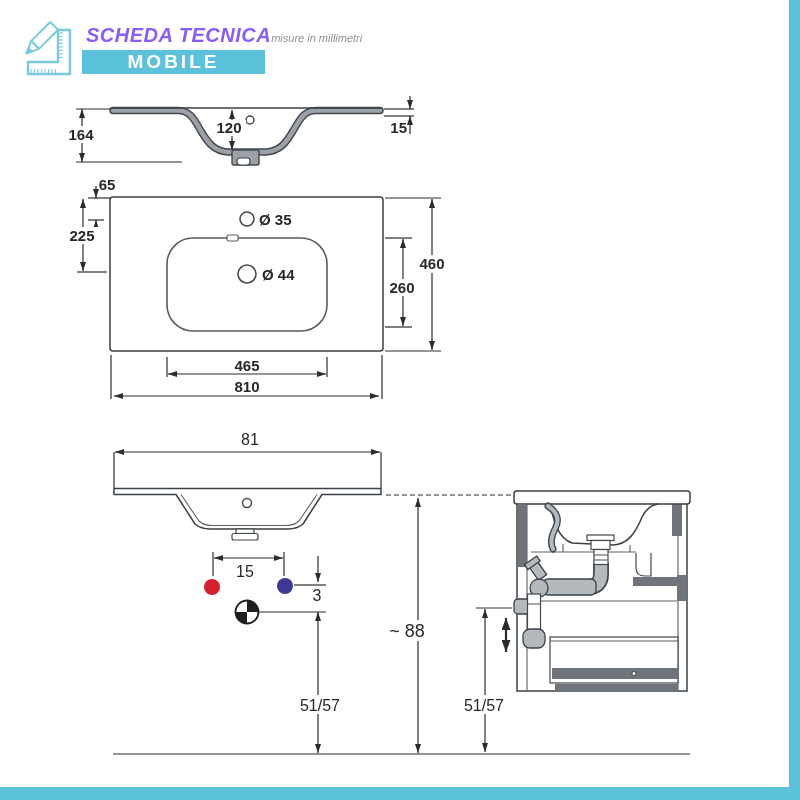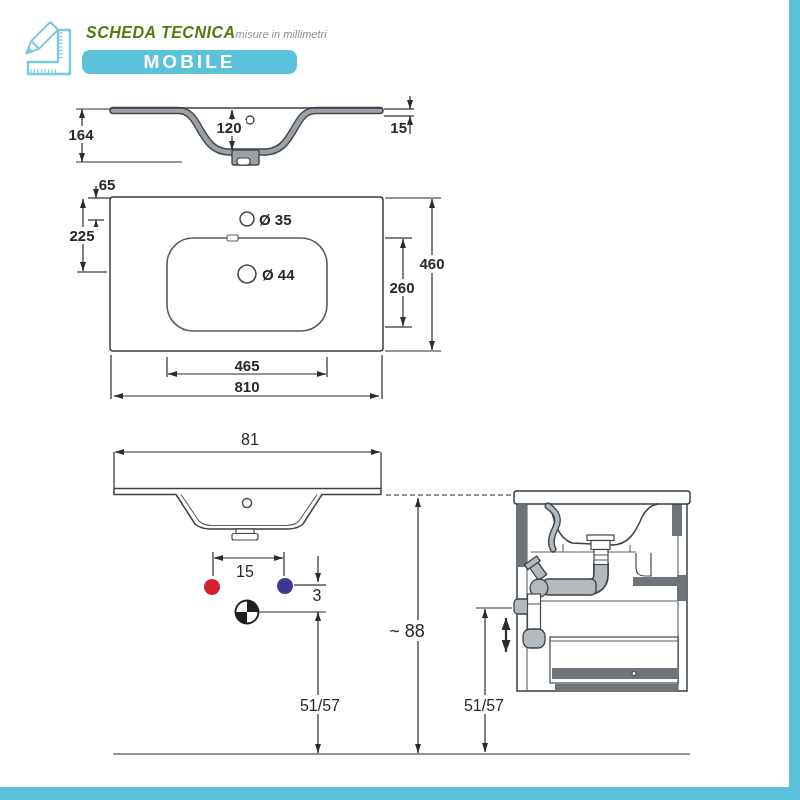--- a/index.html
+++ b/index.html
@@ -3,24 +3,24 @@
 <meta charset="utf-8">
 <style>
   html,body{margin:0;padding:0;width:800px;height:800px;background:#fff;overflow:hidden;
     font-family:"Liberation Sans",sans-serif;}
   .stage{position:relative;width:800px;height:800px;background:#fff;}
   .edge-right{position:absolute;left:789px;top:0;width:11px;height:800px;background:var(--accent,#5cc2dc);}
   .edge-bottom{position:absolute;left:0;top:787px;width:800px;height:13px;background:var(--accent,#5cc2dc);}
   .header{position:absolute;left:0;top:0;width:420px;height:90px;}
   .hdr-icon{position:absolute;left:20px;top:20px;}
   .hdr-title-row{position:absolute;left:86px;top:24px;white-space:nowrap;}
-  .hdr-title{font-size:16px;font-weight:bold;font-style:italic;color:#4d7c0f;letter-spacing:.5px;}
+  .hdr-title{font-size:20px;font-weight:bold;font-style:italic;color:#8b5cf6;letter-spacing:.5px;}
   .hdr-sub{font-size:11px;font-style:italic;color:#8d9296;margin-left:0;}
-  .hdr-badge{position:absolute;left:82px;top:50px;width:215px;height:24px;background:var(--accent,#5cc2dc);
-    color:#fff;font-size:19px;font-weight:bold;letter-spacing:3px;text-align:center;line-height:24px;border-radius:8px;}
+  .hdr-badge{position:absolute;left:82px;top:50px;width:183px;height:24px;background:var(--accent,#5cc2dc);
+    color:#fff;font-size:19px;font-weight:bold;letter-spacing:3px;text-align:center;line-height:24px;}
   svg text{font-family:"Liberation Sans",sans-serif;fill:#26292c;}
   .dt{font-size:15px;font-weight:bold;text-anchor:middle;}
   .ds{font-size:15px;font-weight:bold;}
   .db{font-size:16px;text-anchor:middle;}
   .dbig{font-size:18px;text-anchor:middle;}
   .ln{stroke:#3a4045;stroke-width:1.5;fill:none;}
   .lnw{stroke:#3a4045;stroke-width:1.5;fill:#fff;}
   .ln2{stroke:#5a6065;stroke-width:1.1;fill:none;}
   .dim{stroke:#2a2d30;stroke-width:1.2;fill:none;}
   .dimT{stroke:#2a2d30;stroke-width:2.2;fill:none;}

